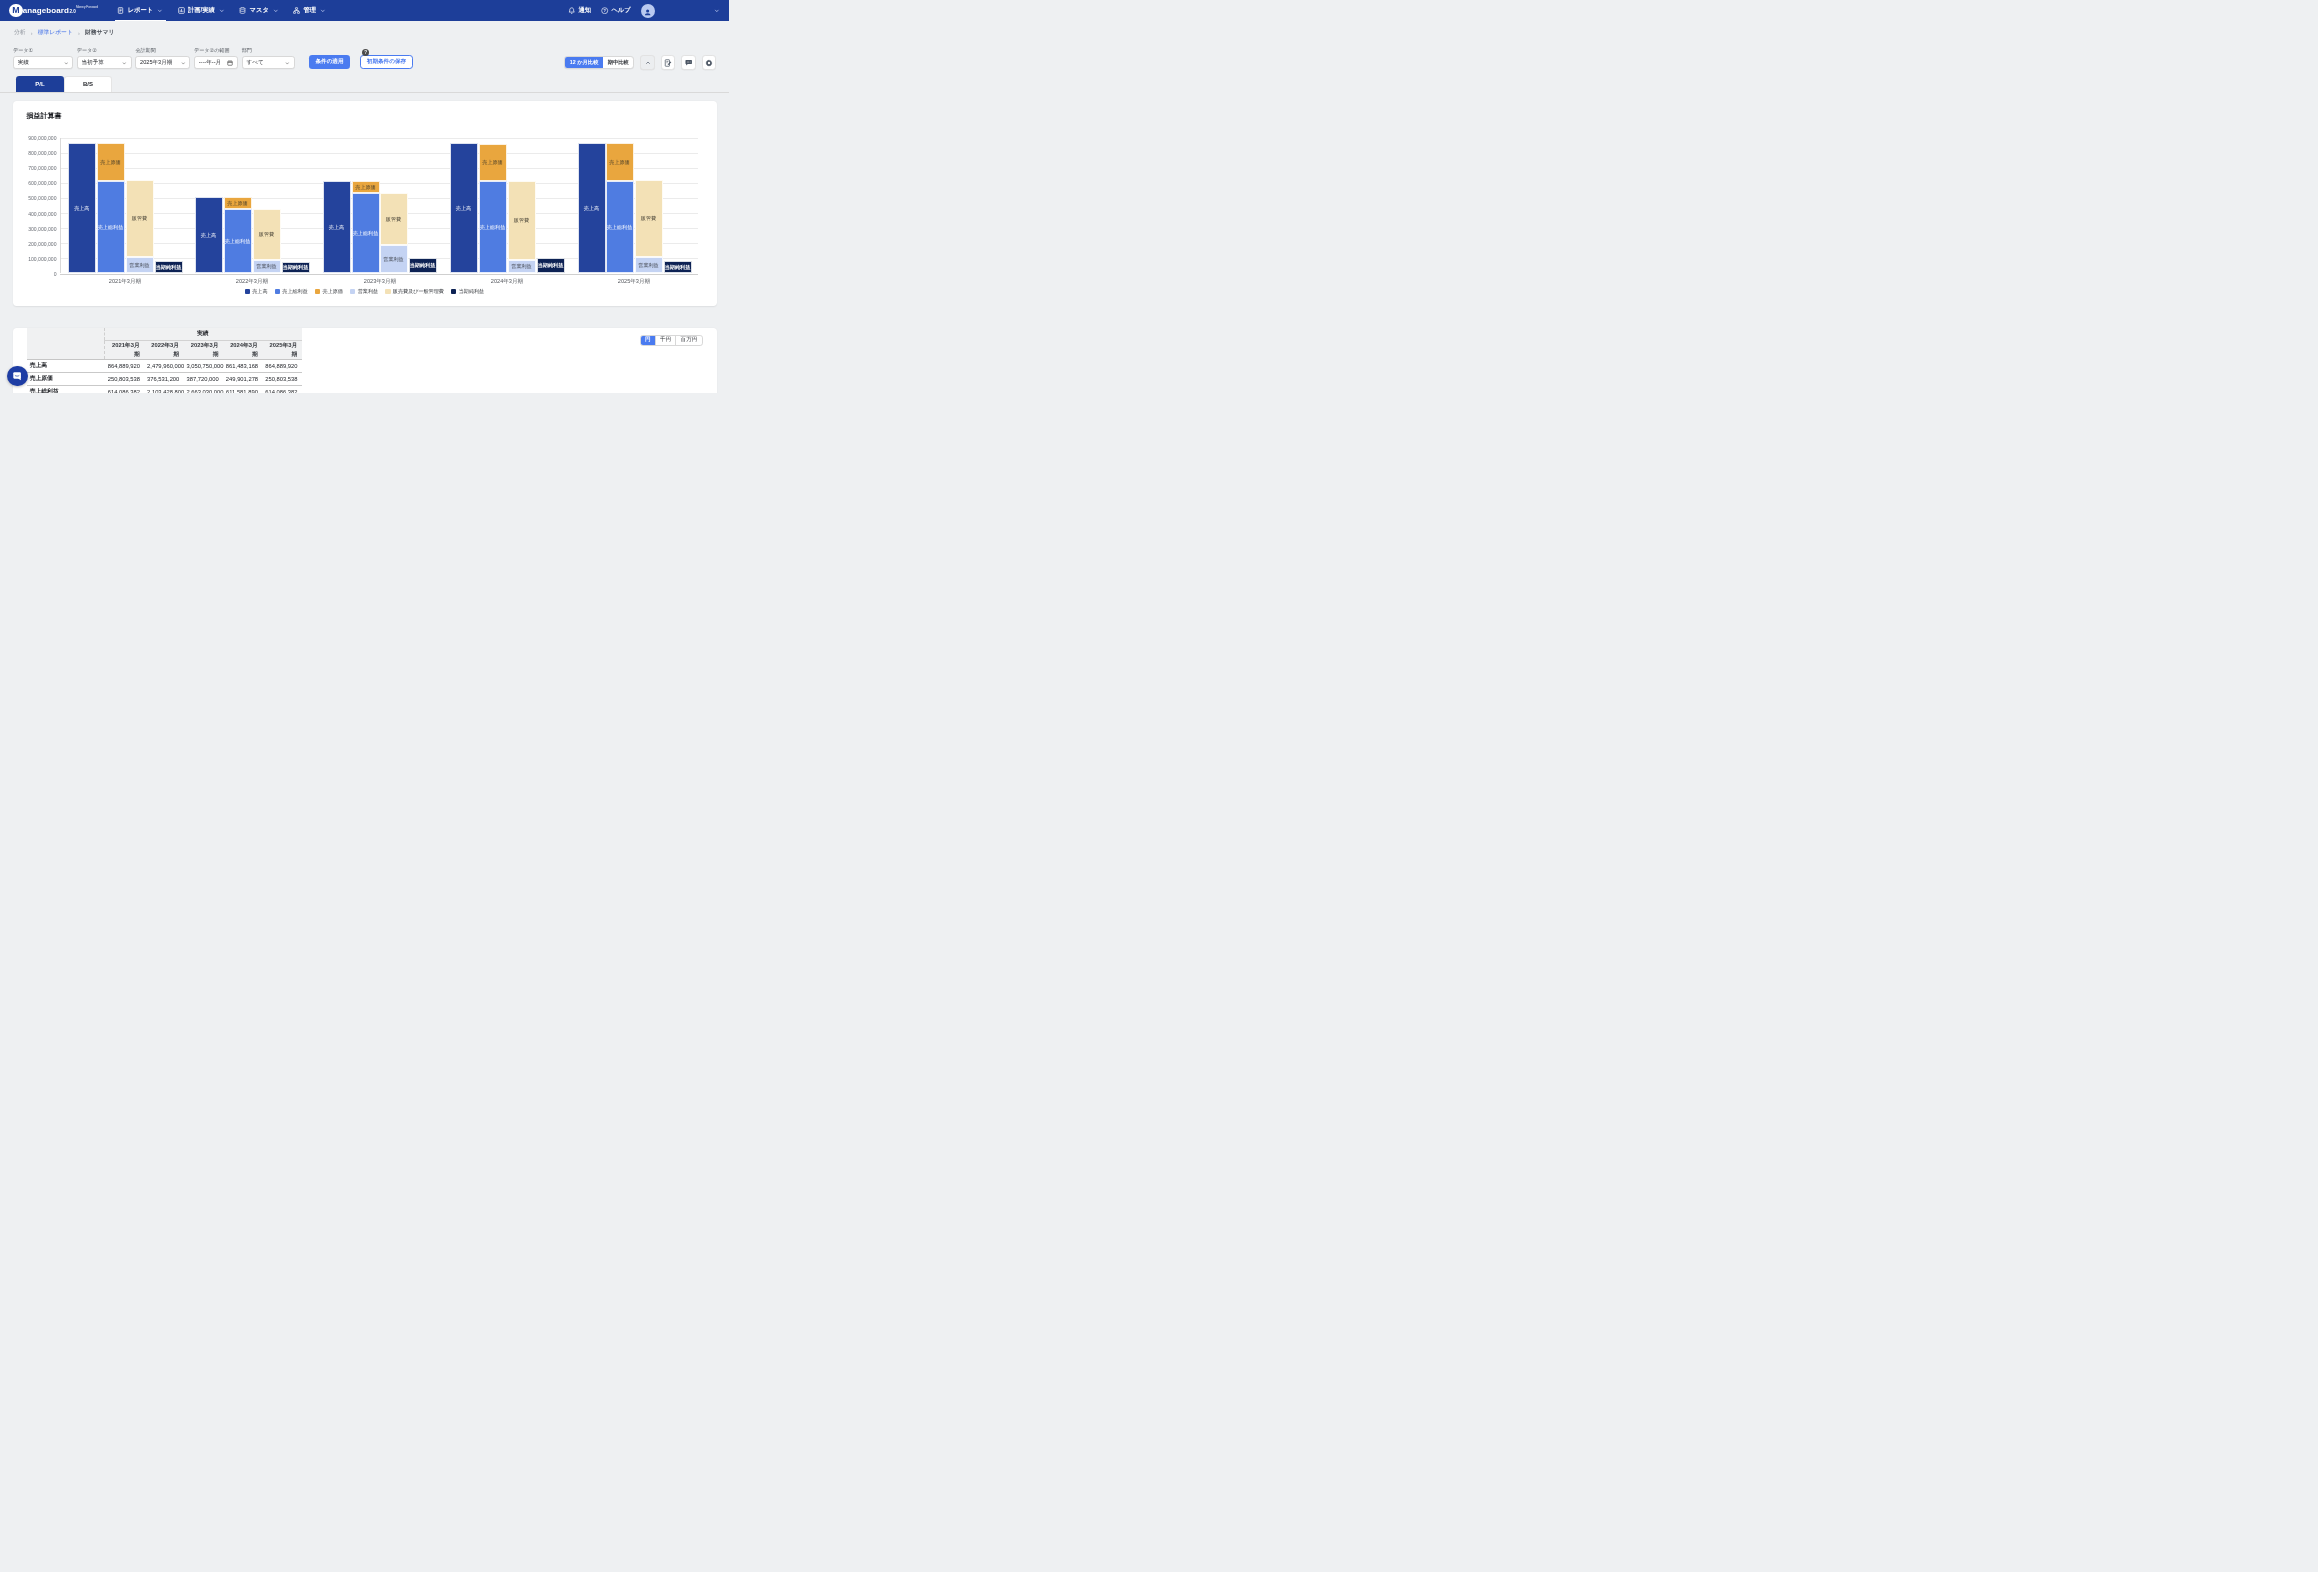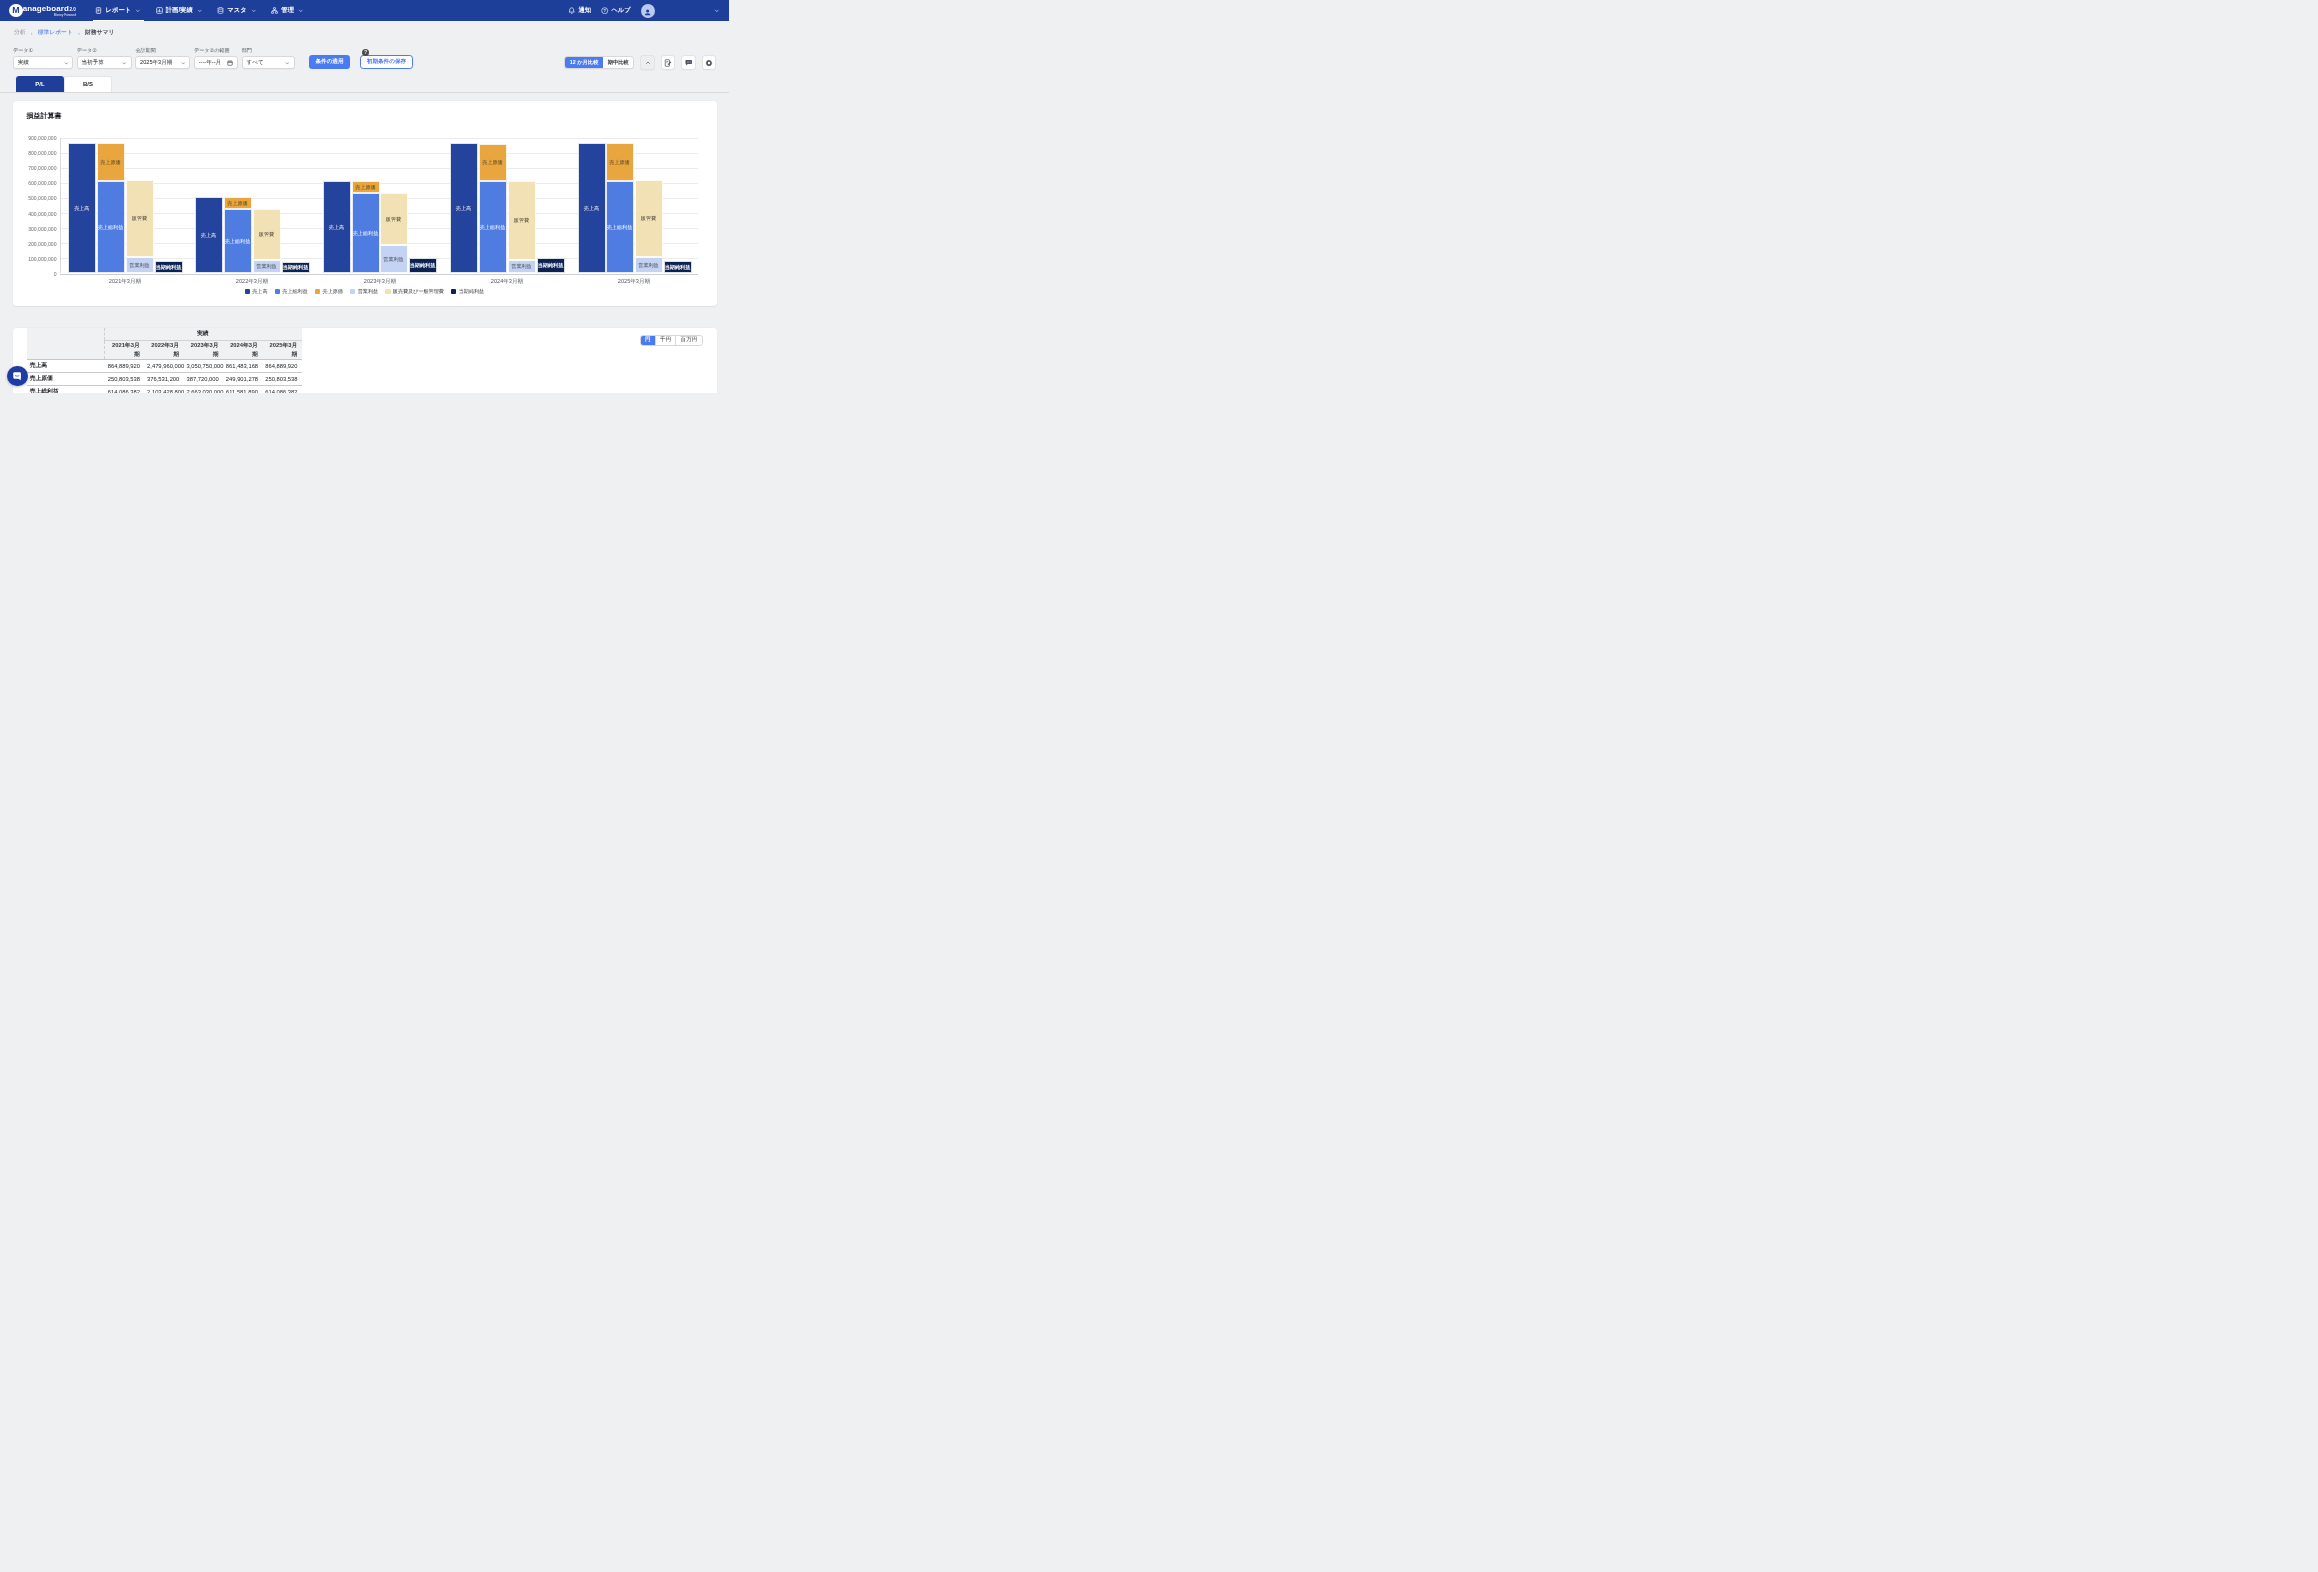--- a/index.html
+++ b/index.html
@@ -4,21 +4,21 @@
 <style>
   * { box-sizing: border-box; margin: 0; padding: 0; }
   html,body { width:729px; height:393px; overflow:hidden; background:#eef0f2;
     font-family:"Liberation Sans","DejaVu Sans",sans-serif; }
 
   
   .header { height:21px; background:#1d3e99; display:flex; align-items:center; padding:0 9.3px; position:relative; }
   .logo { display:flex; align-items:center; margin-right:12px; }
   .logo-disc { width:13.4px; height:13.4px; border-radius:50%; background:#fff; color:#1d3e99;
     font-weight:800; font-size:8.8px; display:flex; align-items:center; justify-content:center; }
-  .logo-col { display:flex; flex-direction:column; }
+  .logo-col { display:flex; flex-direction:row; }
   .logo-row { display:flex; align-items:baseline; color:#fff; }
   .logo-main { font-size:8px; font-weight:800; letter-spacing:0.1px; }
   .logo-ver { font-size:4.6px; font-weight:800; margin-left:0.5px; }
   .logo-sub { font-size:3.2px; color:#fff; opacity:.92; text-align:right; margin-top:-0.9px; }
   .main-nav { display:flex; height:21px; }
   .nav-item { display:flex; align-items:center; gap:3.2px; color:#fff; font-size:6.3px; font-weight:700;
     padding:0 7.4px; height:21px; position:relative; cursor:pointer; }
   .nav-item .caret { margin-left:0.9px; display:flex; }
   .nav-item.active::after { content:""; position:absolute; left:4.6px; right:4.6px; bottom:0; height:1.4px; background:#fff; }
   .nav-right { margin-left:auto; display:flex; align-items:center; gap:10.2px; }

